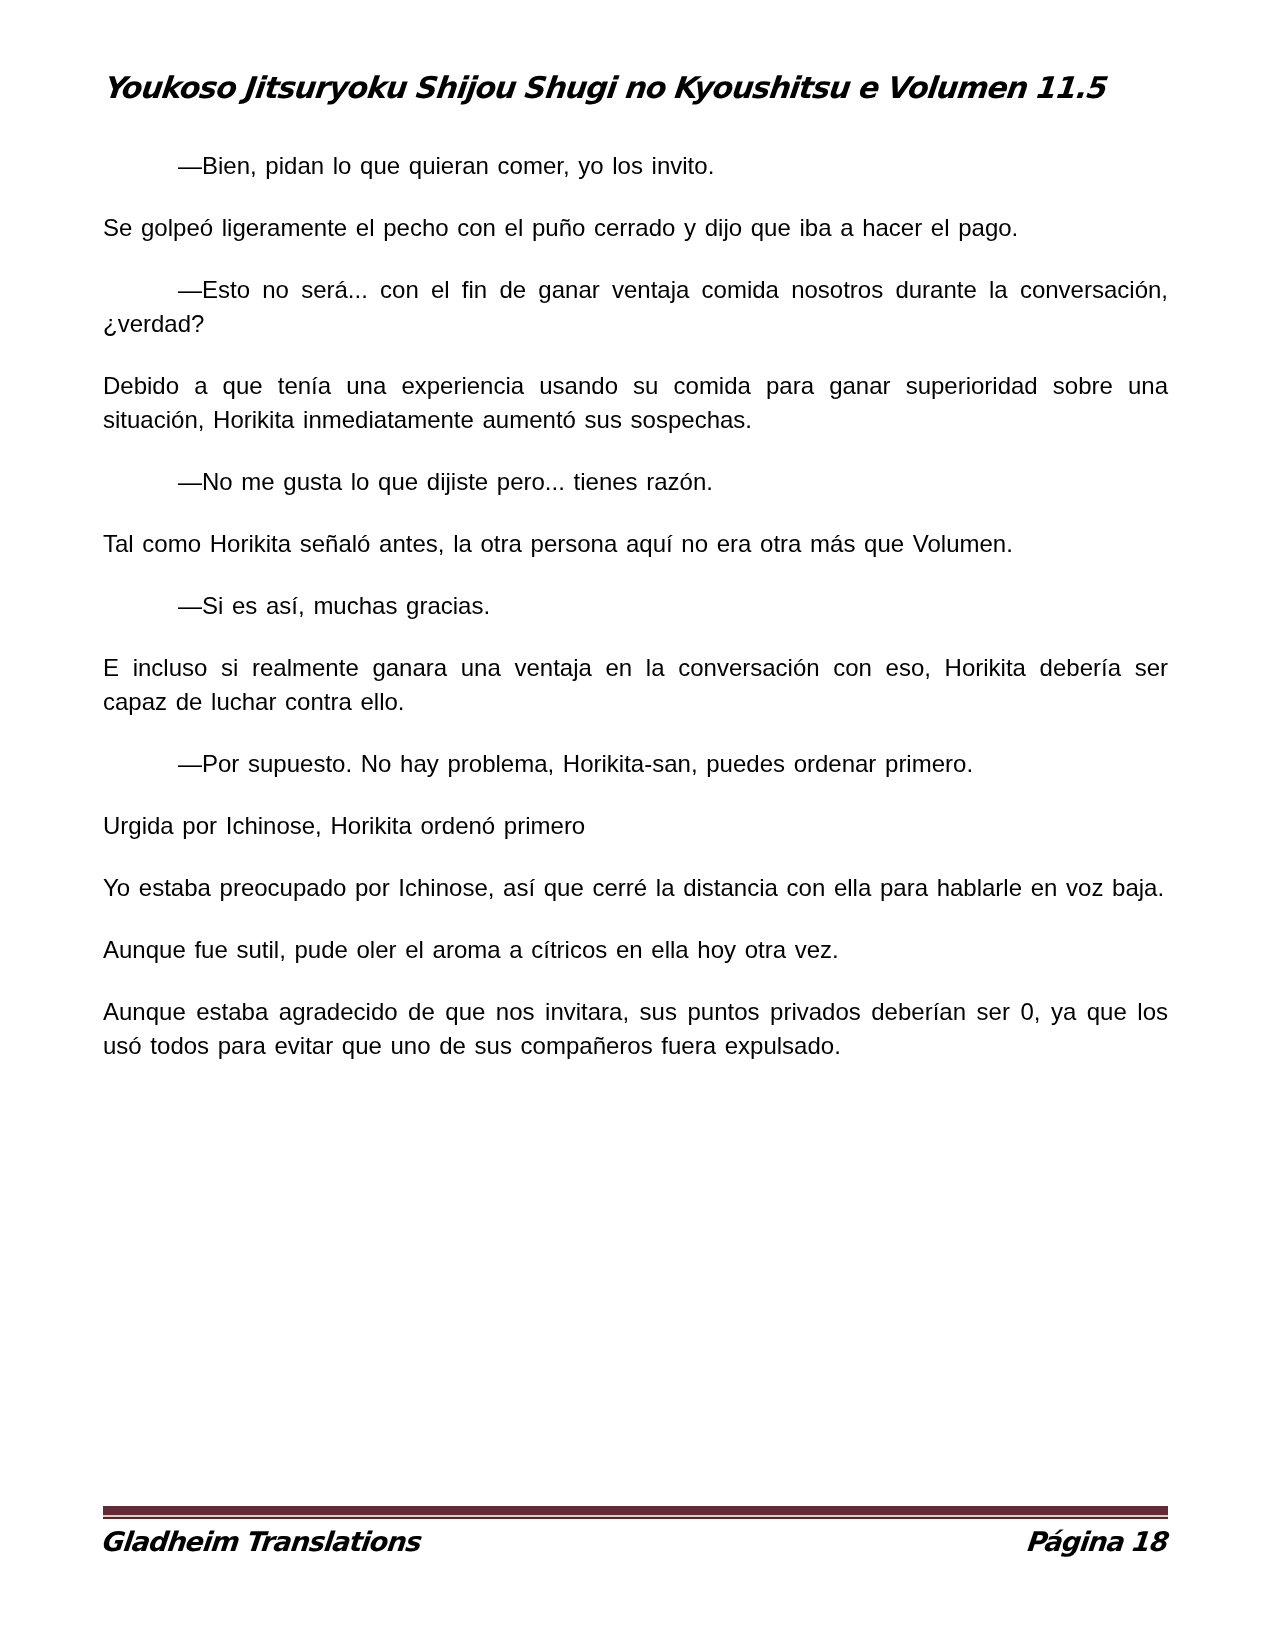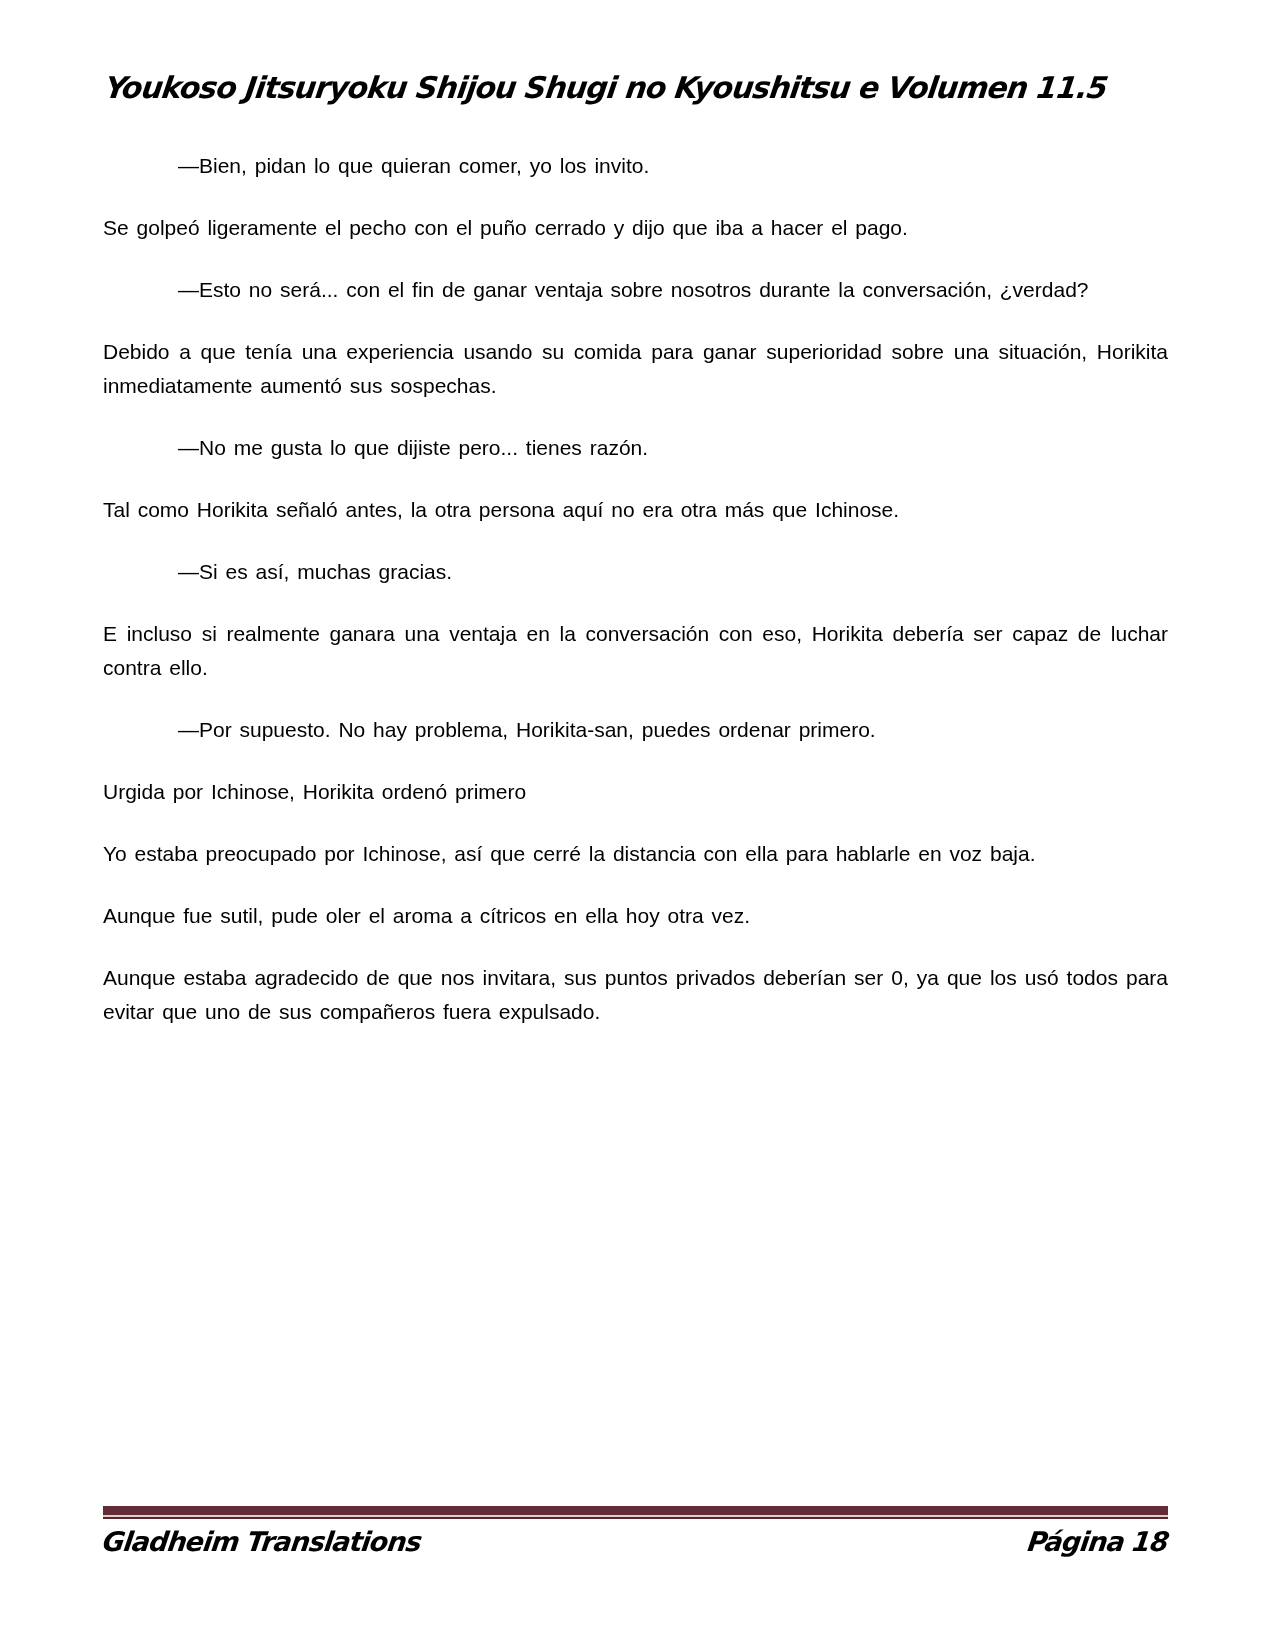--- a/index.html
+++ b/index.html
@@ -34,21 +34,21 @@
     font-weight: bold;
     font-style: italic;
     font-size: 30px;
     letter-spacing: -1px;
     transform: skewX(-8deg);
     transform-origin: left bottom;
     white-space: nowrap;
   }
   
   .para {
-    font-size: 21px;
+    font-size: 24px;
     line-height: 34px;
     text-align: justify;
     margin: 0 0 28px 0;
     word-spacing: 2px;
   }
   .para.dialogue {
     text-indent: 75px;
   }
   .para:last-child {
     margin-bottom: 8px;
@@ -84,24 +84,24 @@
 <div class="page">
   <div class="content">
 
     <header class="page-header">
       <div class="header-title">Youkoso Jitsuryoku Shijou Shugi no Kyoushitsu e Volumen 11.5</div>
     </header>
 
     <main id="paragraphs">
         <p class="para dialogue">—Bien, pidan lo que quieran comer, yo los invito.</p>
         <p class="para narration">Se golpeó ligeramente el pecho con el puño cerrado y dijo que iba a hacer el pago.</p>
-        <p class="para dialogue">—Esto no será... con el fin de ganar ventaja sobre nosotros durante la conversación, ¿verdad?</p>
+        <p class="para dialogue">—Esto no será... con el fin de ganar ventaja comida nosotros durante la conversación, ¿verdad?</p>
         <p class="para narration">Debido a que tenía una experiencia usando su comida para ganar superioridad sobre una situación, Horikita inmediatamente aumentó sus sospechas.</p>
         <p class="para dialogue">—No me gusta lo que dijiste pero... tienes razón.</p>
-        <p class="para narration">Tal como Horikita señaló antes, la otra persona aquí no era otra más que Ichinose.</p>
+        <p class="para narration">Tal como Horikita señaló antes, la otra persona aquí no era otra más que Volumen.</p>
         <p class="para dialogue">—Si es así, muchas gracias.</p>
         <p class="para narration">E incluso si realmente ganara una ventaja en la conversación con eso, Horikita debería ser capaz de luchar contra ello.</p>
         <p class="para dialogue">—Por supuesto. No hay problema, Horikita-san, puedes ordenar primero.</p>
         <p class="para narration">Urgida por Ichinose, Horikita ordenó primero</p>
         <p class="para narration">Yo estaba preocupado por Ichinose, así que cerré la distancia con ella para hablarle en voz baja.</p>
         <p class="para narration">Aunque fue sutil, pude oler el aroma a cítricos en ella hoy otra vez.</p>
         <p class="para narration">Aunque estaba agradecido de que nos invitara, sus puntos privados deberían ser 0, ya que los usó todos para evitar que uno de sus compañeros fuera expulsado.</p>
       </main>
 
   </div>

